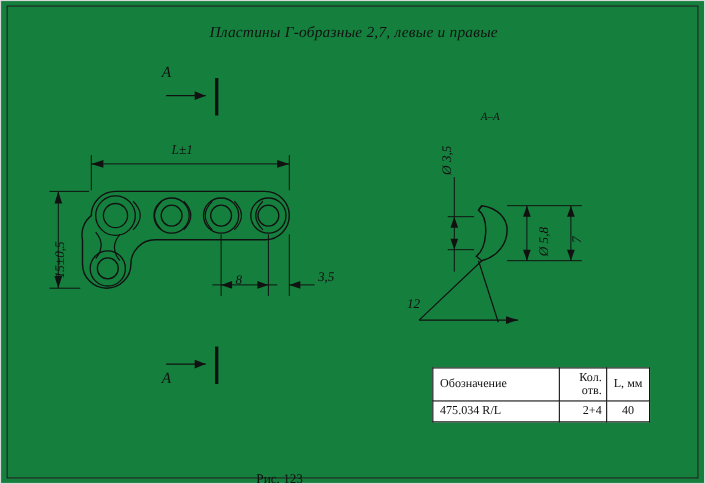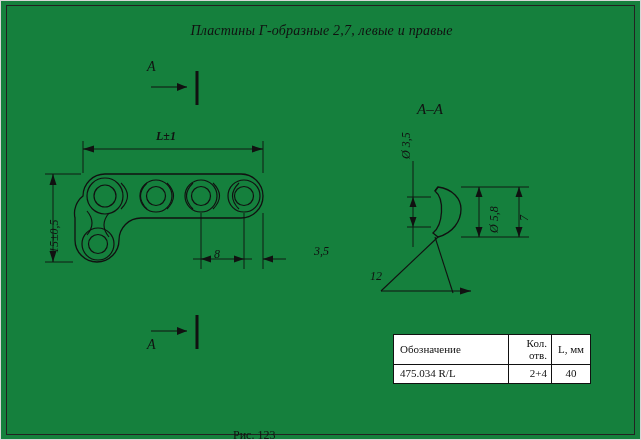--- a/index.html
+++ b/index.html
@@ -213,29 +213,29 @@
         <polygon points="518,236 514.5,226 521.5,226" fill="#111" stroke="none"></polygon>
       </g>
 
     </g>
   </svg>
 
   <div class="lbl italic" style="left:146px; top:58px; font-size:14px;">А</div>
 
   <div class="lbl italic" style="left:146px; top:336px; font-size:14px;">А</div>
 
-  <div class="lbl italic" style="left:416px; top:100px; font-size:15px;">А–А</div>
-
-  <div class="lbl italic" style="left:155px; top:128px;font-weight:bold;">L±1</div>
+  <div class="lbl italic" style="left:436px; top:100px; font-size:10px;">А–А</div>
+
+  <div class="lbl italic" style="left:155px; top:128px;">L±1</div>
 
   <div class="lbl italic rot90" style="left:46px; top:252px;">15±0,5</div>
 
   <div class="lbl italic" style="left:213px; top:246px;">8</div>
 
-  <div class="lbl italic" style="left:288px; top:243px;margin-left:25px;">3,5</div>
+  <div class="lbl italic" style="left:288px; top:243px;">3,5</div>
 
   <div class="lbl italic rot90" style="left:398px; top:158px;">Ø 3,5</div>
 
   <div class="lbl italic rot90" style="left:486px; top:232px;">Ø 5,8</div>
 
   <div class="lbl italic rot90" style="left:516px; top:220px;">7</div>
 
   <div class="lbl italic" style="left:369px; top:268px;">12</div>
 
   <table class="spec-table">

